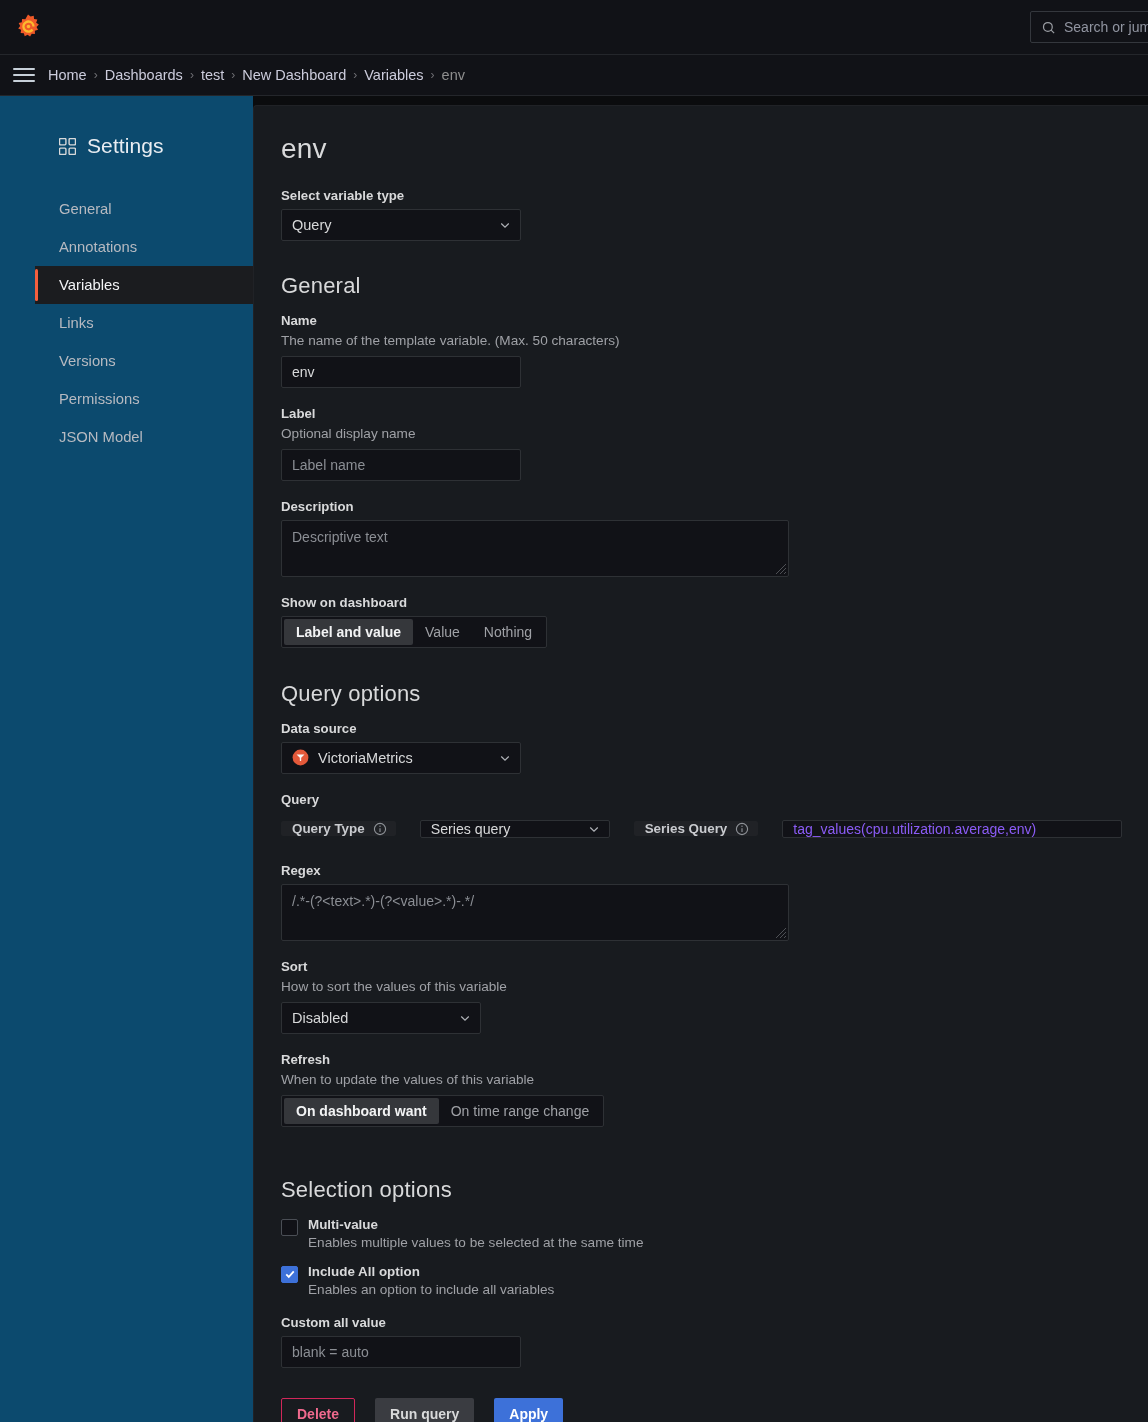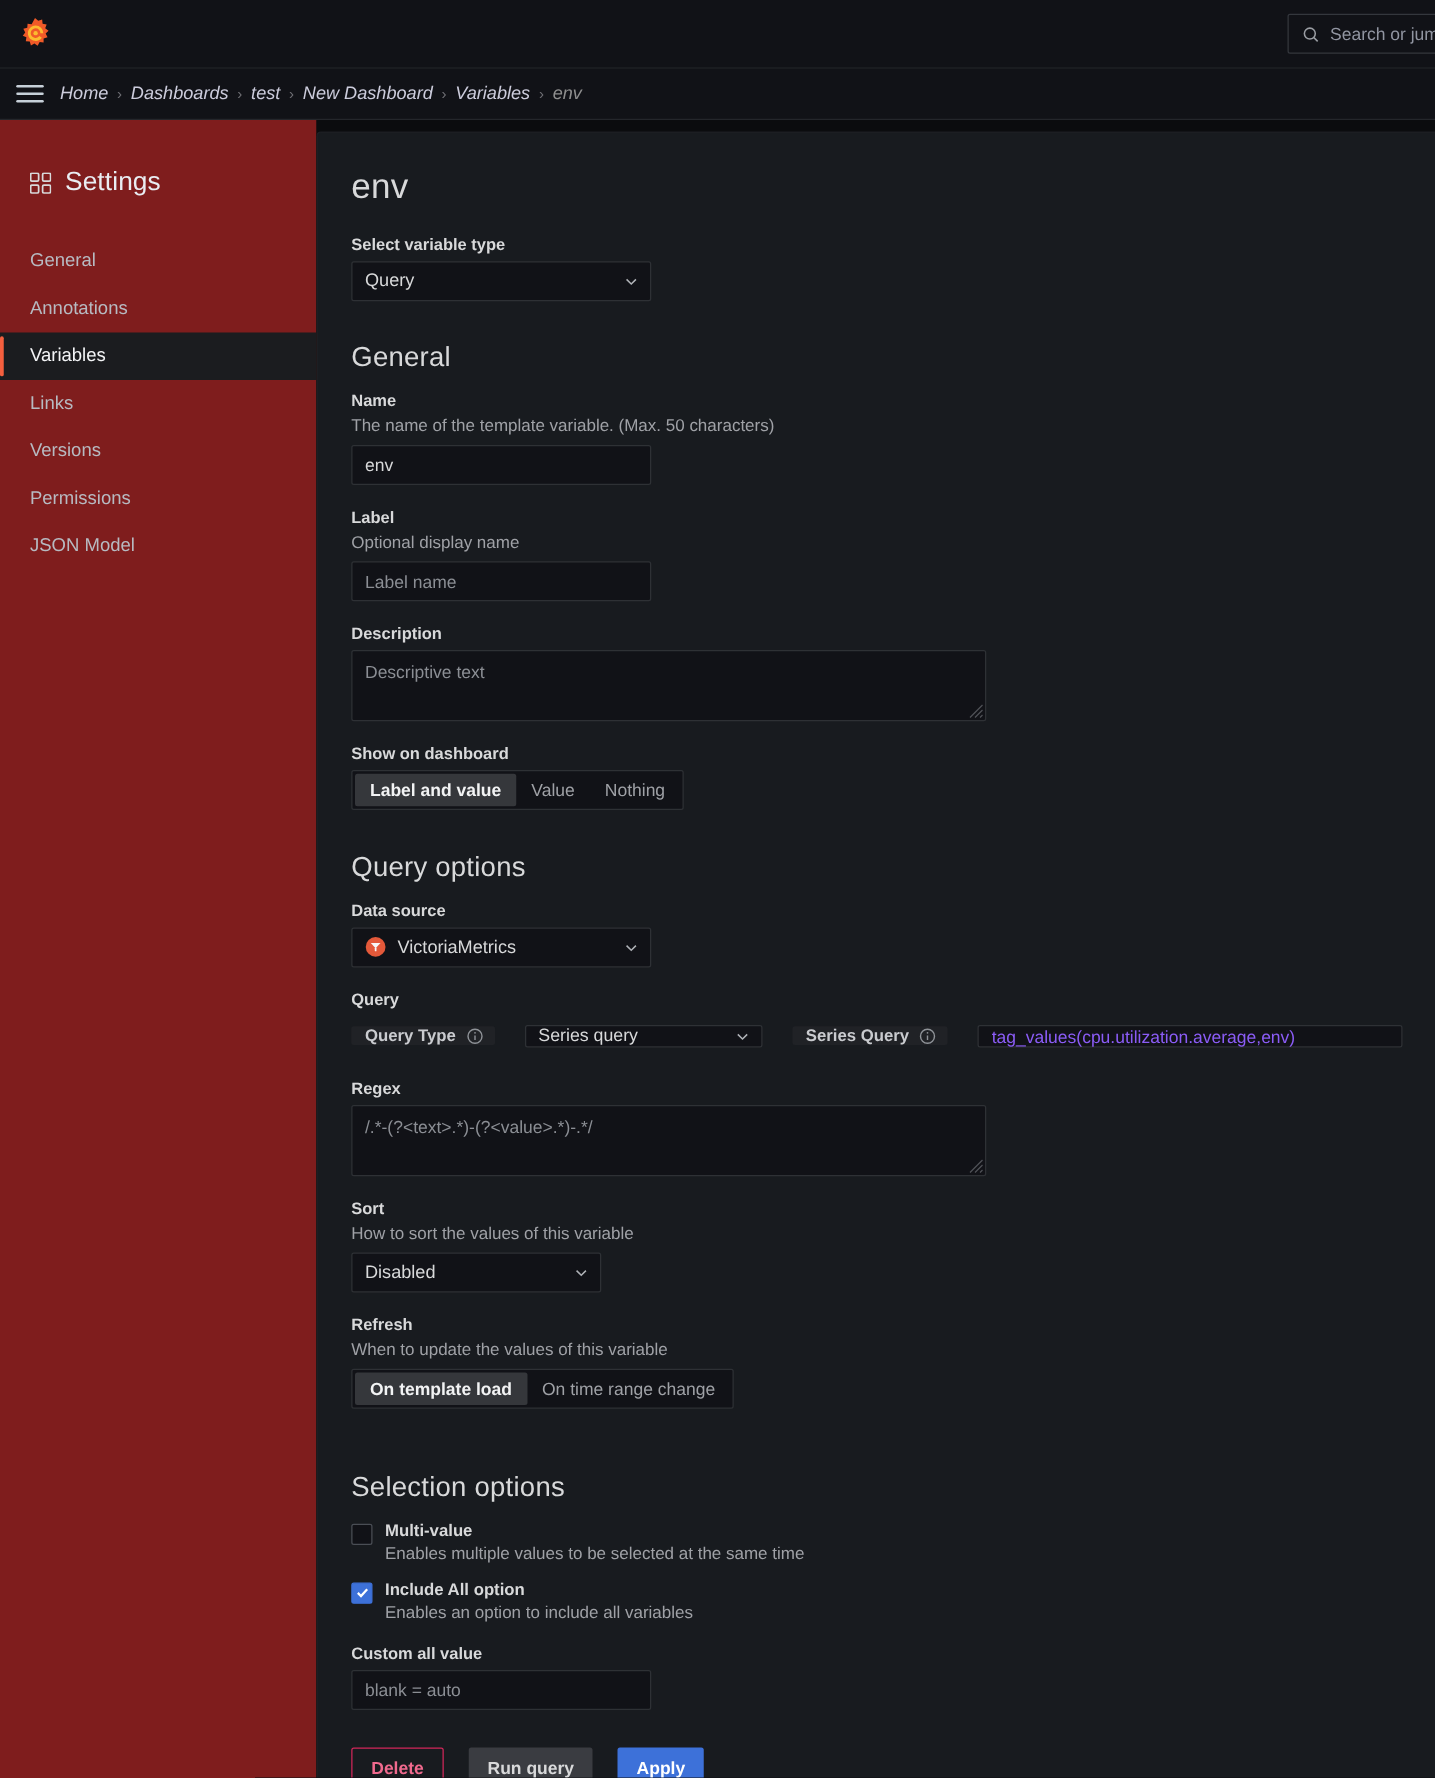--- a/index.html
+++ b/index.html
@@ -45,29 +45,29 @@
     background: #111217;
     border-bottom: 1px solid #24262b;
     display: flex; align-items: center;
     padding-left: 13px; gap: 13px;
   }
   .burger { width: 22px; height: 22px; display: flex; flex-direction: column;
     justify-content: center; gap: 4px; cursor: pointer; }
   .burger i { display: block; height: 2px; background: #c7d0d9; border-radius: 1px; }
 
   .crumbs { display: flex; align-items: center; font-size: 14.5px; }
-  .crumb { color: #ccccdc; text-decoration: none; font-style: italic; }
+  .crumb { color: #ccccdc; text-decoration: none; }
   .crumb.last { color: #8e8e8e; }
   .sep { color: #6e6e73; margin: 0 7px; font-size: 12px; }
 
   
   .shell { position: absolute; top: 96px; left: 0; width: 1148px; height: 1326px; }
 
   .sidenav { position: absolute; left: 0; top: 0; width: 253px; height: 1326px;
-    background: #7f1d1d; }
+    background: #0c4a6e; padding-left: 35px; }
 
   .sn-title { display: flex; align-items: center; gap: 11px;
     padding: 38px 0 0 24px; }
   .grid-ico { width: 17px; height: 17px; display: block; }
   .sn-title-text { font-size: 21px; font-weight: 500; color: #e9edf2; letter-spacing: .1px; }
 
   .sn-list { margin-top: 32px; }
   .sn-item {
     position: relative;
     height: 38px; display: flex; align-items: center;
@@ -380,21 +380,21 @@
         <span class="sval">Disabled</span>
         <svg class="chev" viewBox="0 0 16 16" fill="none" stroke="currentColor" stroke-width="1.6">
           <polyline points="3,6 8,11 13,6"></polyline>
         </svg>
       </div>
 
       <div class="mt18 lbl">Refresh</div>
       <div class="desc mt4">When to update the values of this variable</div>
       <div class="rgroup mt6">
         <div class="ropt on">
-          <span>On template load</span>
+          <span>On dashboard want</span>
         </div>
         <div class="ropt">
           <span>On time range change</span>
         </div>
       </div>
 
       
       <h2 class="sect" style="margin-top:50px">Selection options</h2>
 
       <div class="cbrow mt14">

